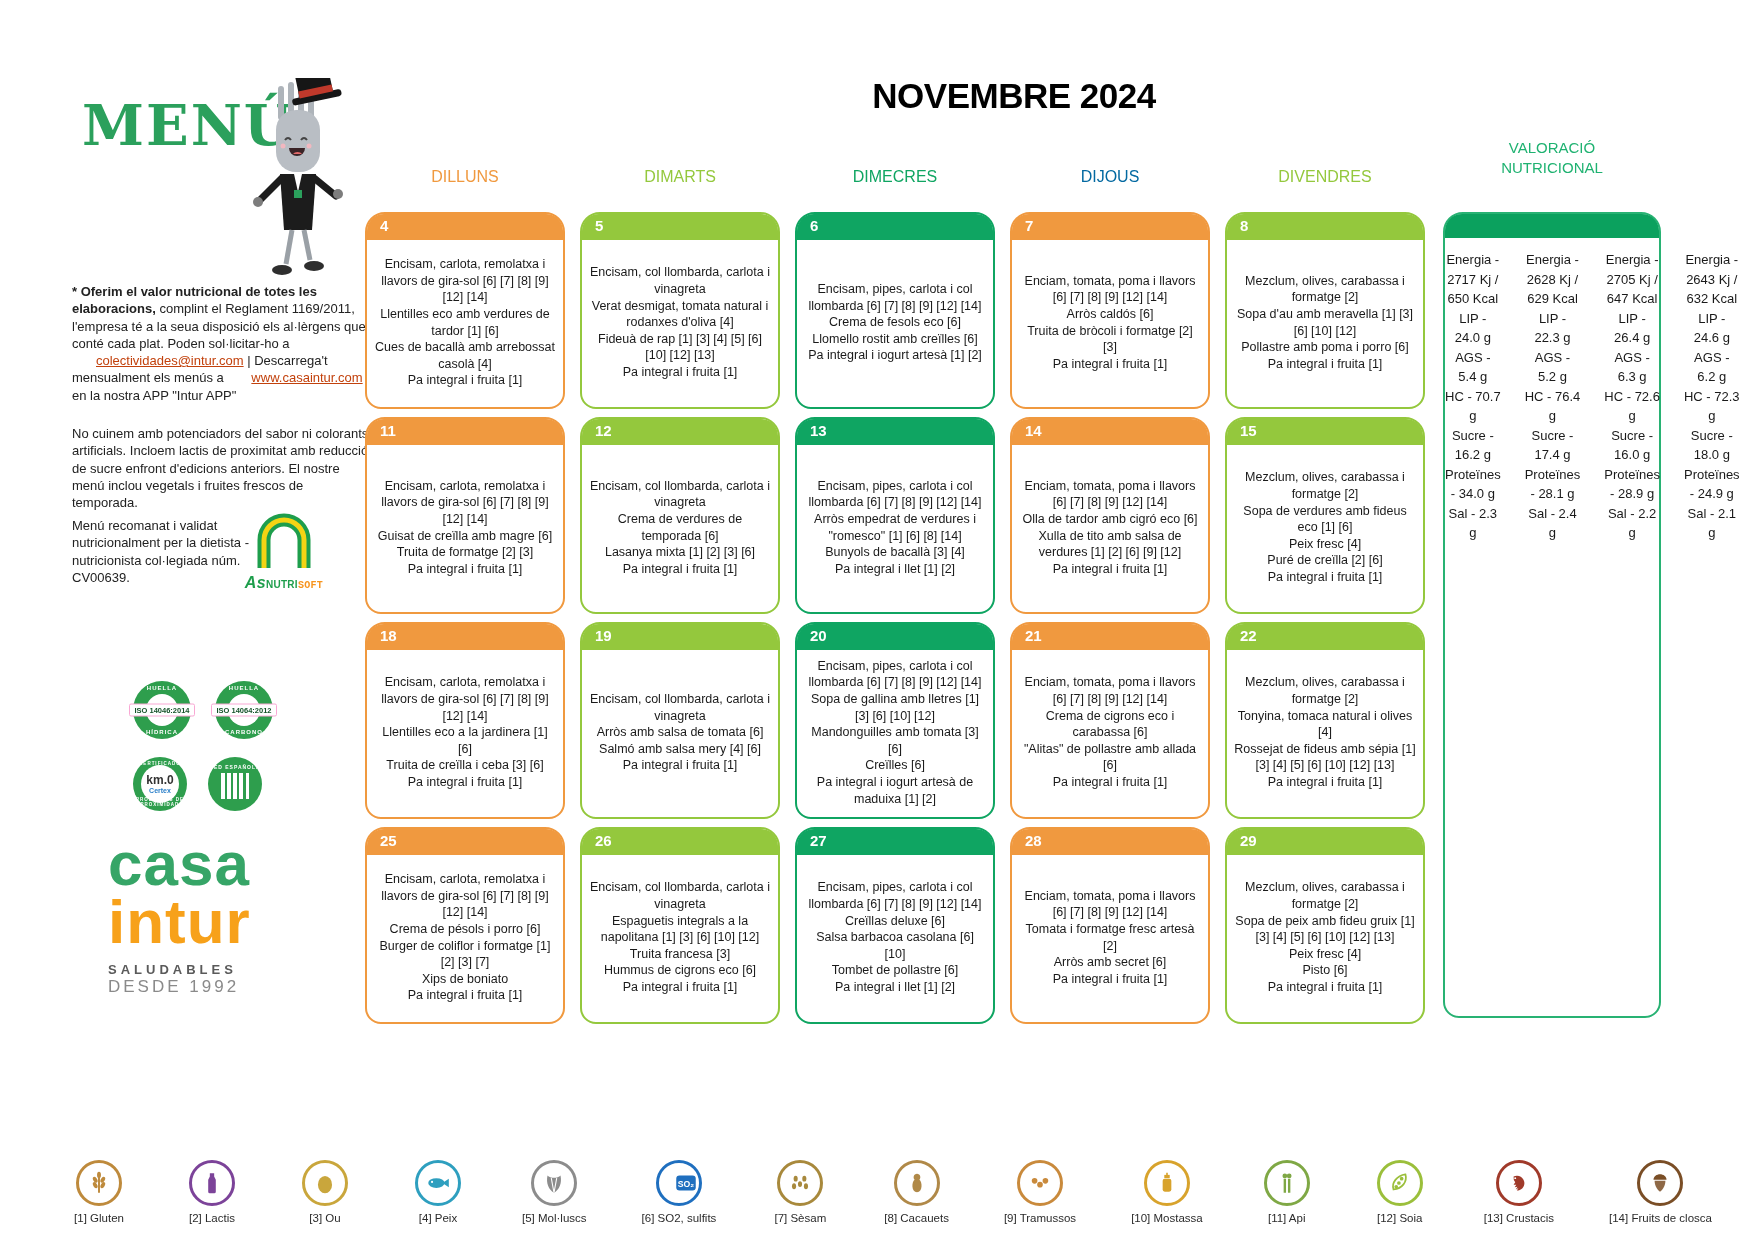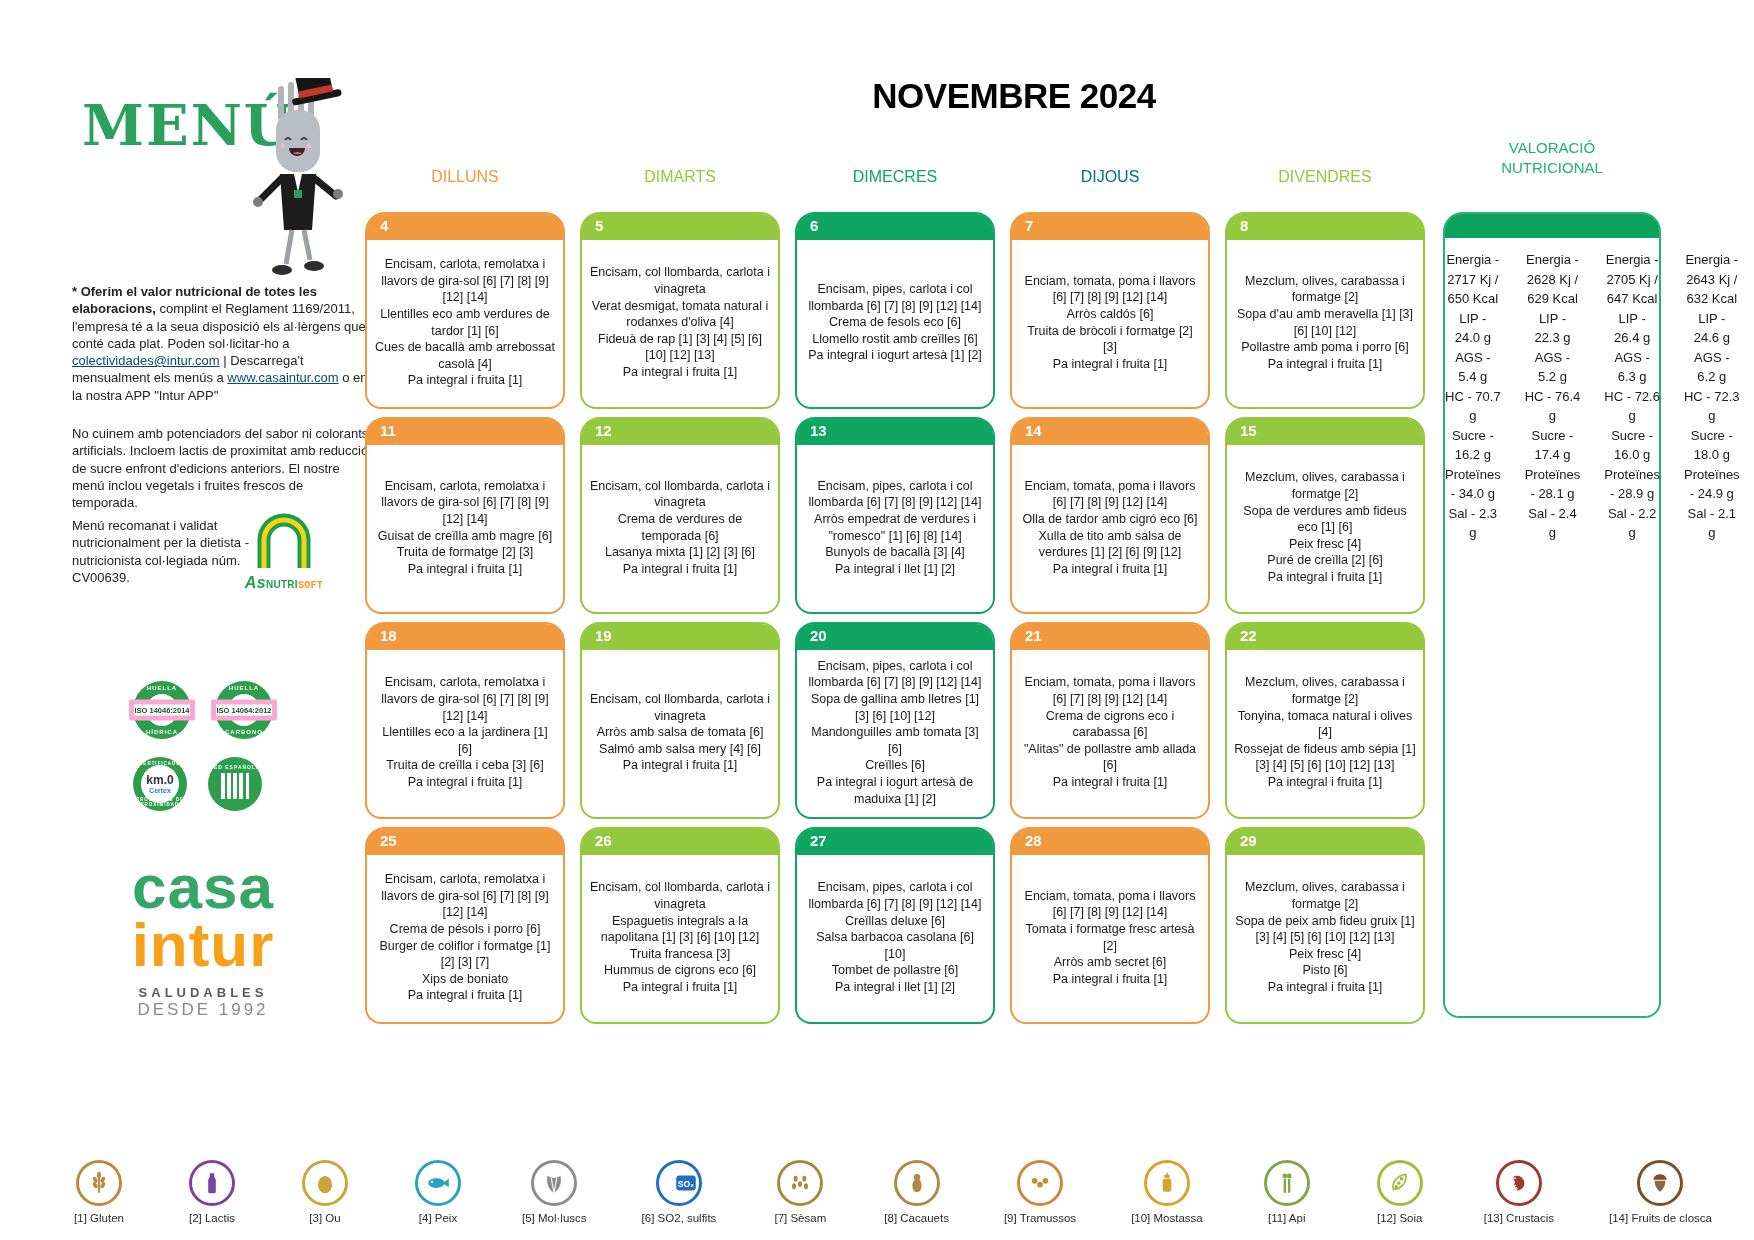--- a/index.html
+++ b/index.html
@@ -9,46 +9,46 @@
   
   #xbox-logo { position:absolute; left:77px; top:9px; width:264px; height:57px; background:#F7941E; border-radius:10px; display:flex; align-items:center; justify-content:center; color:#fff; font-size:30px; letter-spacing:.5px; }
   #xbox-logo .b { font-weight:bold; }
   #menu-word { position:absolute; left:82px; top:92px; font-family:"DejaVu Serif", serif; font-weight:bold; font-size:56px; color:#2BA05C; letter-spacing:2px; }
   #mascot { position:absolute; left:250px; top:78px; }
 
   .note { position:absolute; font-size:13px; line-height:1.33; color:#222; }
   #note1 { left:72px; top:283px; width:308px; }
   #note2 { left:72px; top:425px; width:300px; }
   #note3 { left:72px; top:517px; width:185px; }
-  .note a { color:#0c4a6e; text-decoration:underline; }
+  .note a { color:#c2410c; text-decoration:underline;margin-left:24px; }
 
   #nutrisoft { position:absolute; left:238px; top:512px; width:92px; text-align:center; }
   #nutrisoft .brandline { font-size:10px; font-weight:bold; letter-spacing:.3px; margin-top:-2px; }
   #nutrisoft .as { color:#1E9E4C; font-style:italic; font-size:16px; }
   #nutrisoft .nutri { color:#1E9E4C; }
   #nutrisoft .soft { color:#F7941E;font-family:Liberation Mono, monospace; }
 
   .badge { position:absolute; border-radius:50%; background:#2E9E4D; }
   .badge .inner { position:absolute; left:13px; top:13px; right:13px; bottom:13px; background:#fff; border-radius:50%; }
   .badge .arc-top { position:absolute; top:4px; left:0; right:0; text-align:center; color:#fff; font-size:6px; font-weight:bold; letter-spacing:1px; }
   .badge .arc-bottom { position:absolute; bottom:4px; left:0; right:0; text-align:center; color:#fff; font-size:6px; font-weight:bold; letter-spacing:1px; }
-  .badge .band { position:absolute; top:50%; left:-4px; right:-4px; transform:translateY(-50%); background:#fff; border:5px solid #f9a8d4; border-radius:2px; font-size:7.5px; font-weight:bold; color:#17532B; text-align:center; padding:1px 0; }
+  .badge .band { position:absolute; top:50%; left:-4px; right:-4px; transform:translateY(-50%); background:#fff; border:1px solid #f9a8d4; border-radius:2px; font-size:7.5px; font-weight:bold; color:#17532B; text-align:center; padding:1px 0; }
   #badge-iso1 { left:133px; top:681px; width:58px; height:58px; }
   #badge-iso2 { left:215px; top:681px; width:58px; height:58px; }
   #badge-km0 { left:133px; top:757px; width:54px; height:54px; }
   #badge-km0 .center { position:absolute; top:50%; left:0; right:0; transform:translateY(-54%); text-align:center; }
   #badge-km0 .km { font-size:12px; font-weight:bold; color:#333; }
   #badge-km0 .certex { font-size:7px; color:#2A7FC9; font-weight:bold; }
   #badge-km0 .arc-top, #badge-km0 .arc-bottom { font-size:4.5px; }
   #badge-red { left:208px; top:757px; width:54px; height:54px; }
   #badge-red .bars { position:absolute; left:13px; right:13px; top:16px; bottom:12px; display:flex; justify-content:space-between; }
   #badge-red .bars span { width:3.5px; background:#fff; }
   #badge-red .arc-top { font-size:5px; top:7px; }
 
-  #casaintur { position:absolute; left:108px; top:858px; width:190px; text-align:center; }
+  #casaintur { position:absolute; left:108px; top:835px; width:190px; }
   #casaintur .casa { font-size:62px; font-weight:bold; color:#36A567; letter-spacing:1px; line-height:.92; }
   #casaintur .intur { font-size:62px; font-weight:bold; color:#F7A11A; letter-spacing:1px; line-height:.98; }
   #casaintur .tag1 { margin-top:9px; font-size:13px; font-weight:bold; letter-spacing:4px; color:#5a5a5a; }
   #casaintur .tag2 { font-size:17px; letter-spacing:3px; color:#8a8a8a; }
 
   
   #main-title { position:absolute; left:365px; top:76px; width:1298px; text-align:center; font-size:35px; font-weight:bold; color:#000; letter-spacing:-.5px; }
   #day-headers { position:absolute; left:365px; top:168px; width:1080px; height:22px; }
   .day-name { position:absolute; width:200px; text-align:center; font-size:16px; }
 

